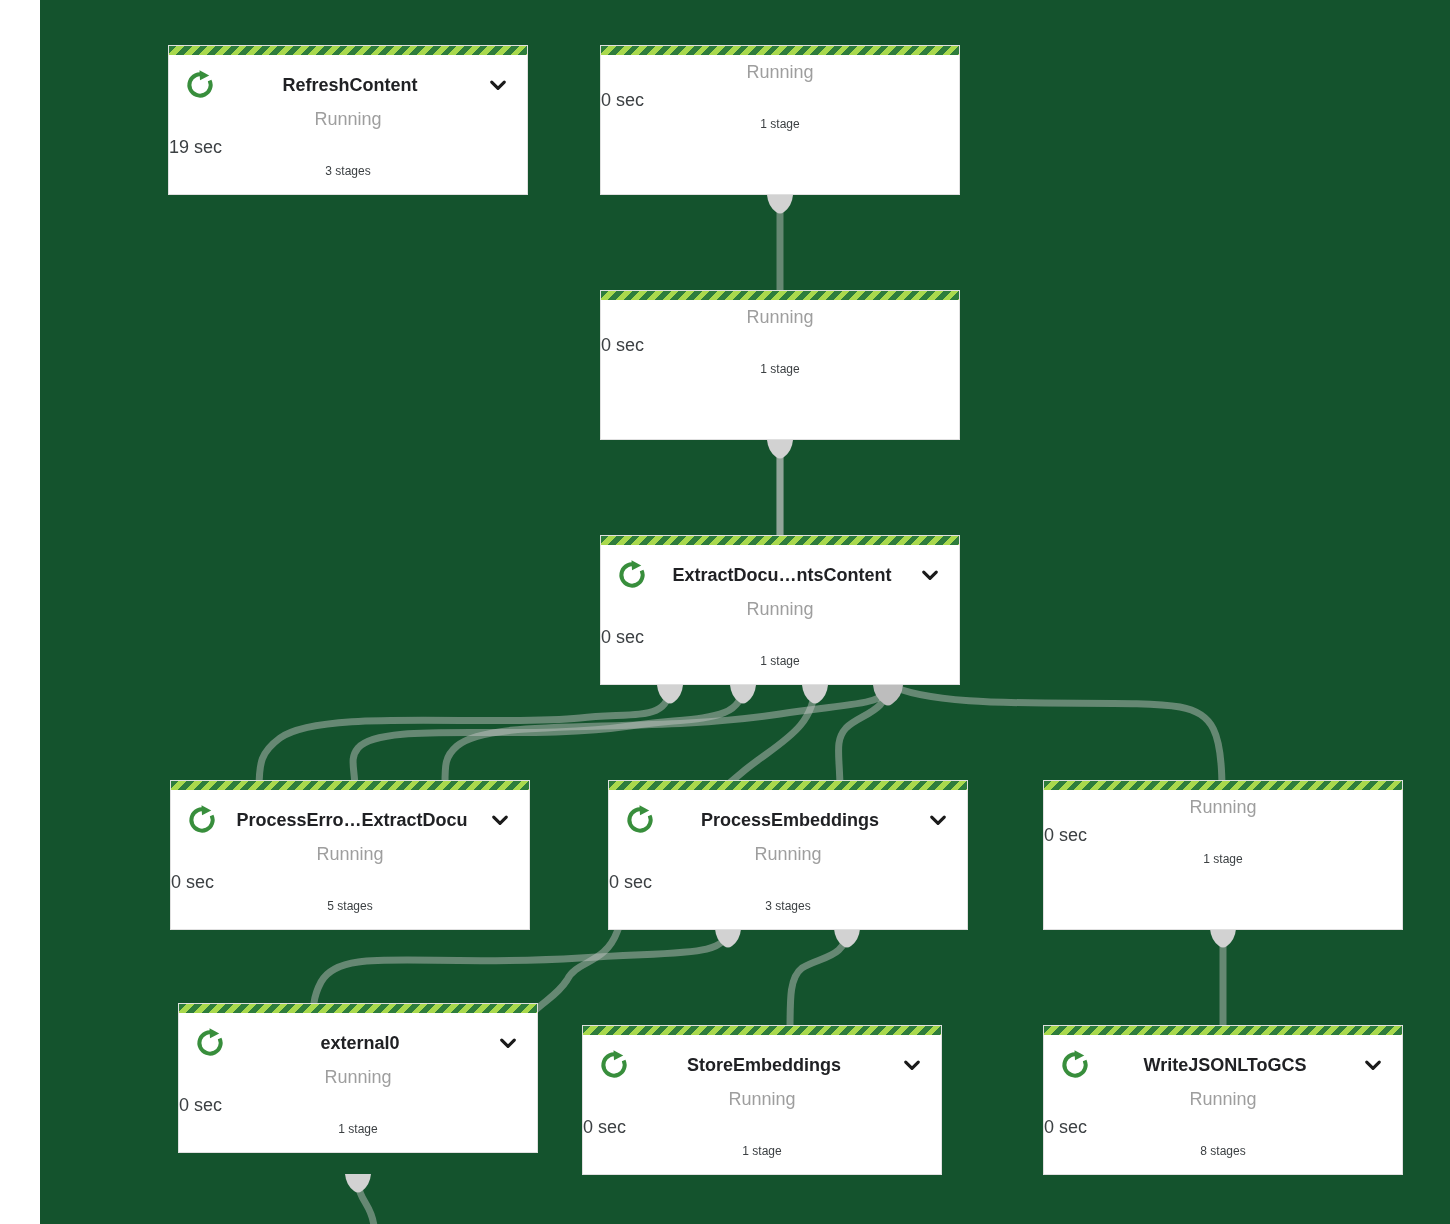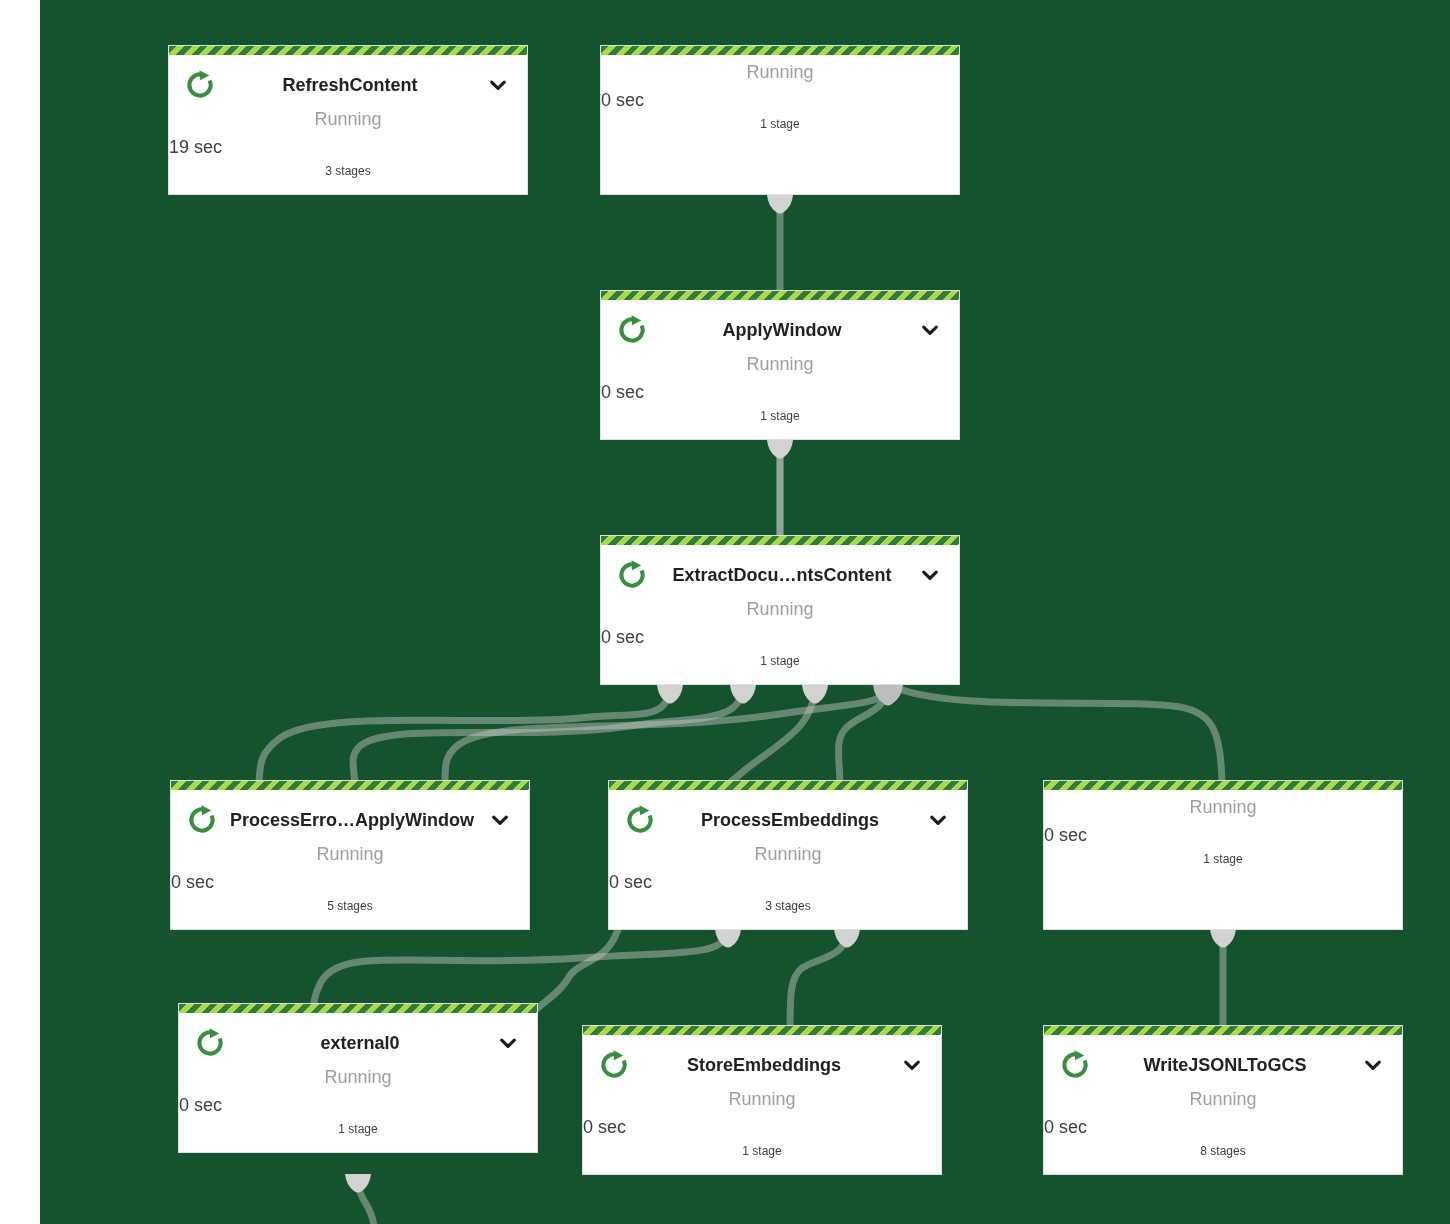--- a/index.html
+++ b/index.html
@@ -75,30 +75,20 @@
 
   <div class="node" style="left:560px;top:45px">
     <div class="stripe"></div>
     <div class="st">Running</div>
     <div class="du">0 sec</div>
     <div class="sg">1 stage</div>
   </div>
 
   <div class="node" style="left:560px;top:290px">
     <div class="stripe"></div>
-    <div class="hdr">
-      <span class="ic"><svg viewBox="0 0 24 24" width="30" height="30">
-            <circle cx="12" cy="12" r="8.5" fill="none" stroke="#388e3c" stroke-width="3.2" stroke-dasharray="44.4 9" transform="rotate(-25 12 12)"></circle>
-            <polygon points="11.6,0.2 19.4,4.3 12.0,8.2" fill="#388e3c"></polygon>
-          </svg></span>
-      <span class="ttl">ApplyWindow</span>
-      <span class="chev"><svg viewBox="0 0 24 24" width="26" height="26">
-            <path d="M6.2,9.3 L12,15.1 L17.8,9.3" fill="none" stroke="#1b1b1b" stroke-width="2.9" stroke-linecap="round" stroke-linejoin="round"></path>
-          </svg></span>
-    </div>
     <div class="st">Running</div>
     <div class="du">0 sec</div>
     <div class="sg">1 stage</div>
   </div>
 
   <div class="node" style="left:560px;top:535px">
     <div class="stripe"></div>
     <div class="hdr">
       <span class="ic"><svg viewBox="0 0 24 24" width="30" height="30">
             <circle cx="12" cy="12" r="8.5" fill="none" stroke="#388e3c" stroke-width="3.2" stroke-dasharray="44.4 9" transform="rotate(-25 12 12)"></circle>
@@ -114,21 +104,21 @@
     <div class="sg">1 stage</div>
   </div>
 
   <div class="node" style="left:130px;top:780px">
     <div class="stripe"></div>
     <div class="hdr">
       <span class="ic"><svg viewBox="0 0 24 24" width="30" height="30">
             <circle cx="12" cy="12" r="8.5" fill="none" stroke="#388e3c" stroke-width="3.2" stroke-dasharray="44.4 9" transform="rotate(-25 12 12)"></circle>
             <polygon points="11.6,0.2 19.4,4.3 12.0,8.2" fill="#388e3c"></polygon>
           </svg></span>
-      <span class="ttl">ProcessErro…ApplyWindow</span>
+      <span class="ttl">ProcessErro…ExtractDocu</span>
       <span class="chev"><svg viewBox="0 0 24 24" width="26" height="26">
             <path d="M6.2,9.3 L12,15.1 L17.8,9.3" fill="none" stroke="#1b1b1b" stroke-width="2.9" stroke-linecap="round" stroke-linejoin="round"></path>
           </svg></span>
     </div>
     <div class="st">Running</div>
     <div class="du">0 sec</div>
     <div class="sg">5 stages</div>
   </div>
 
   <div class="node" style="left:568px;top:780px">

